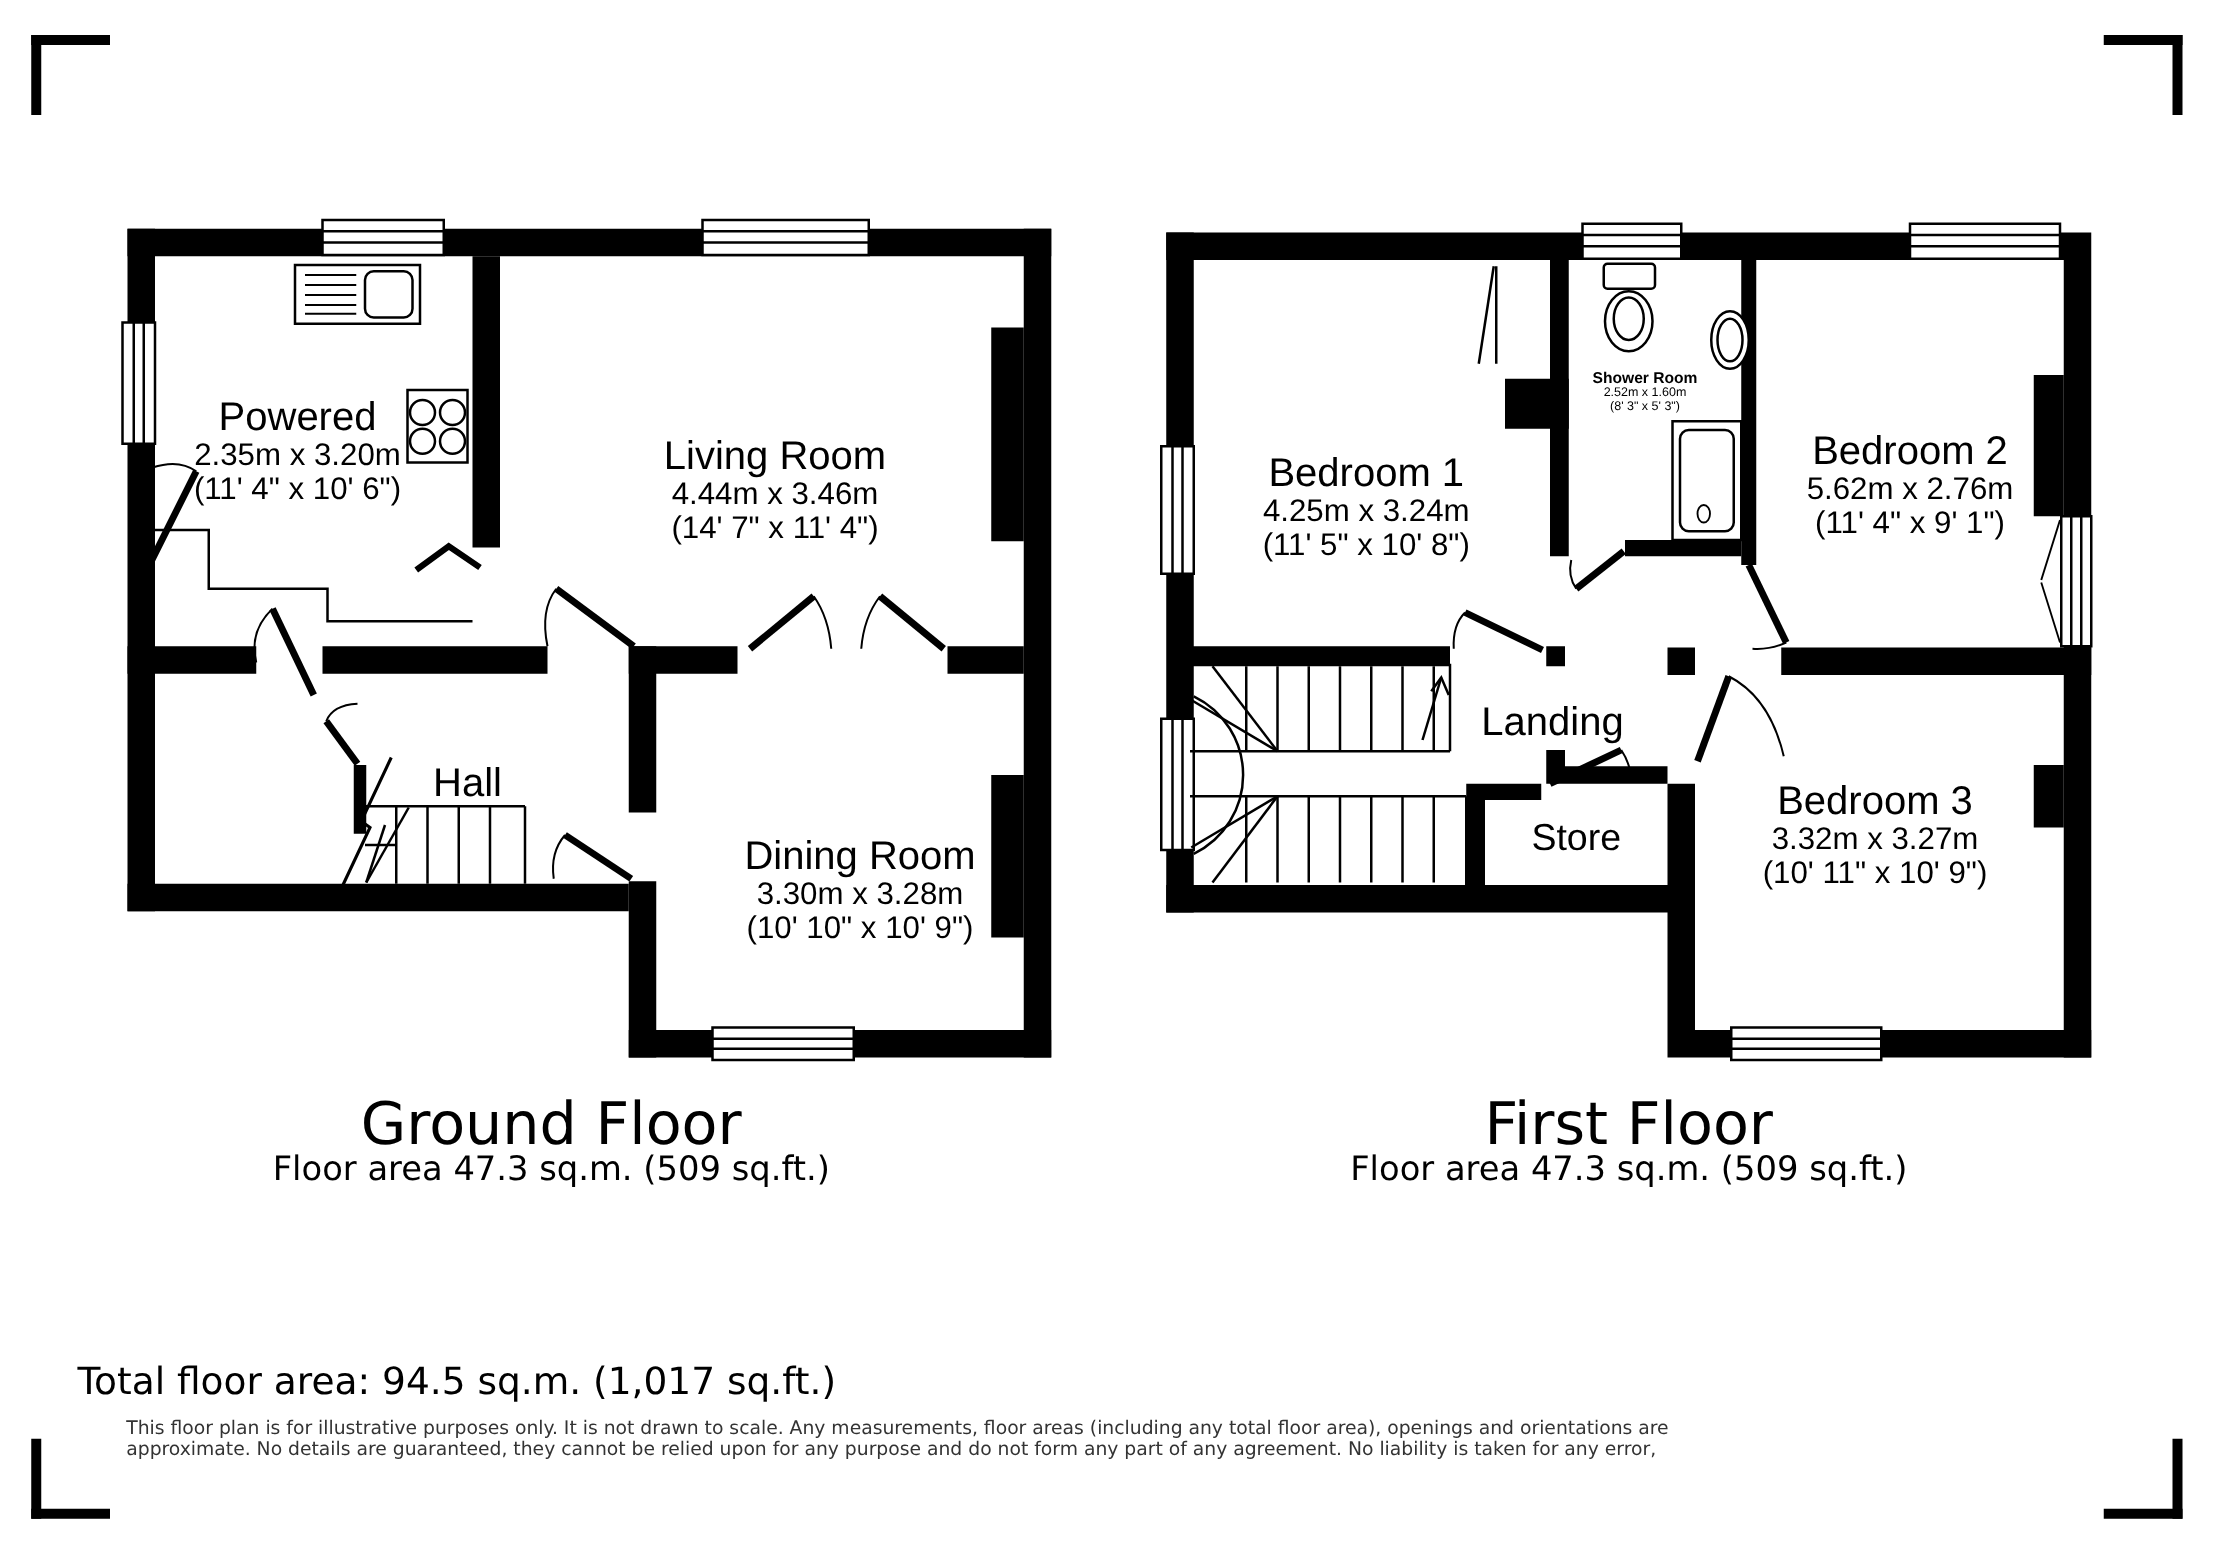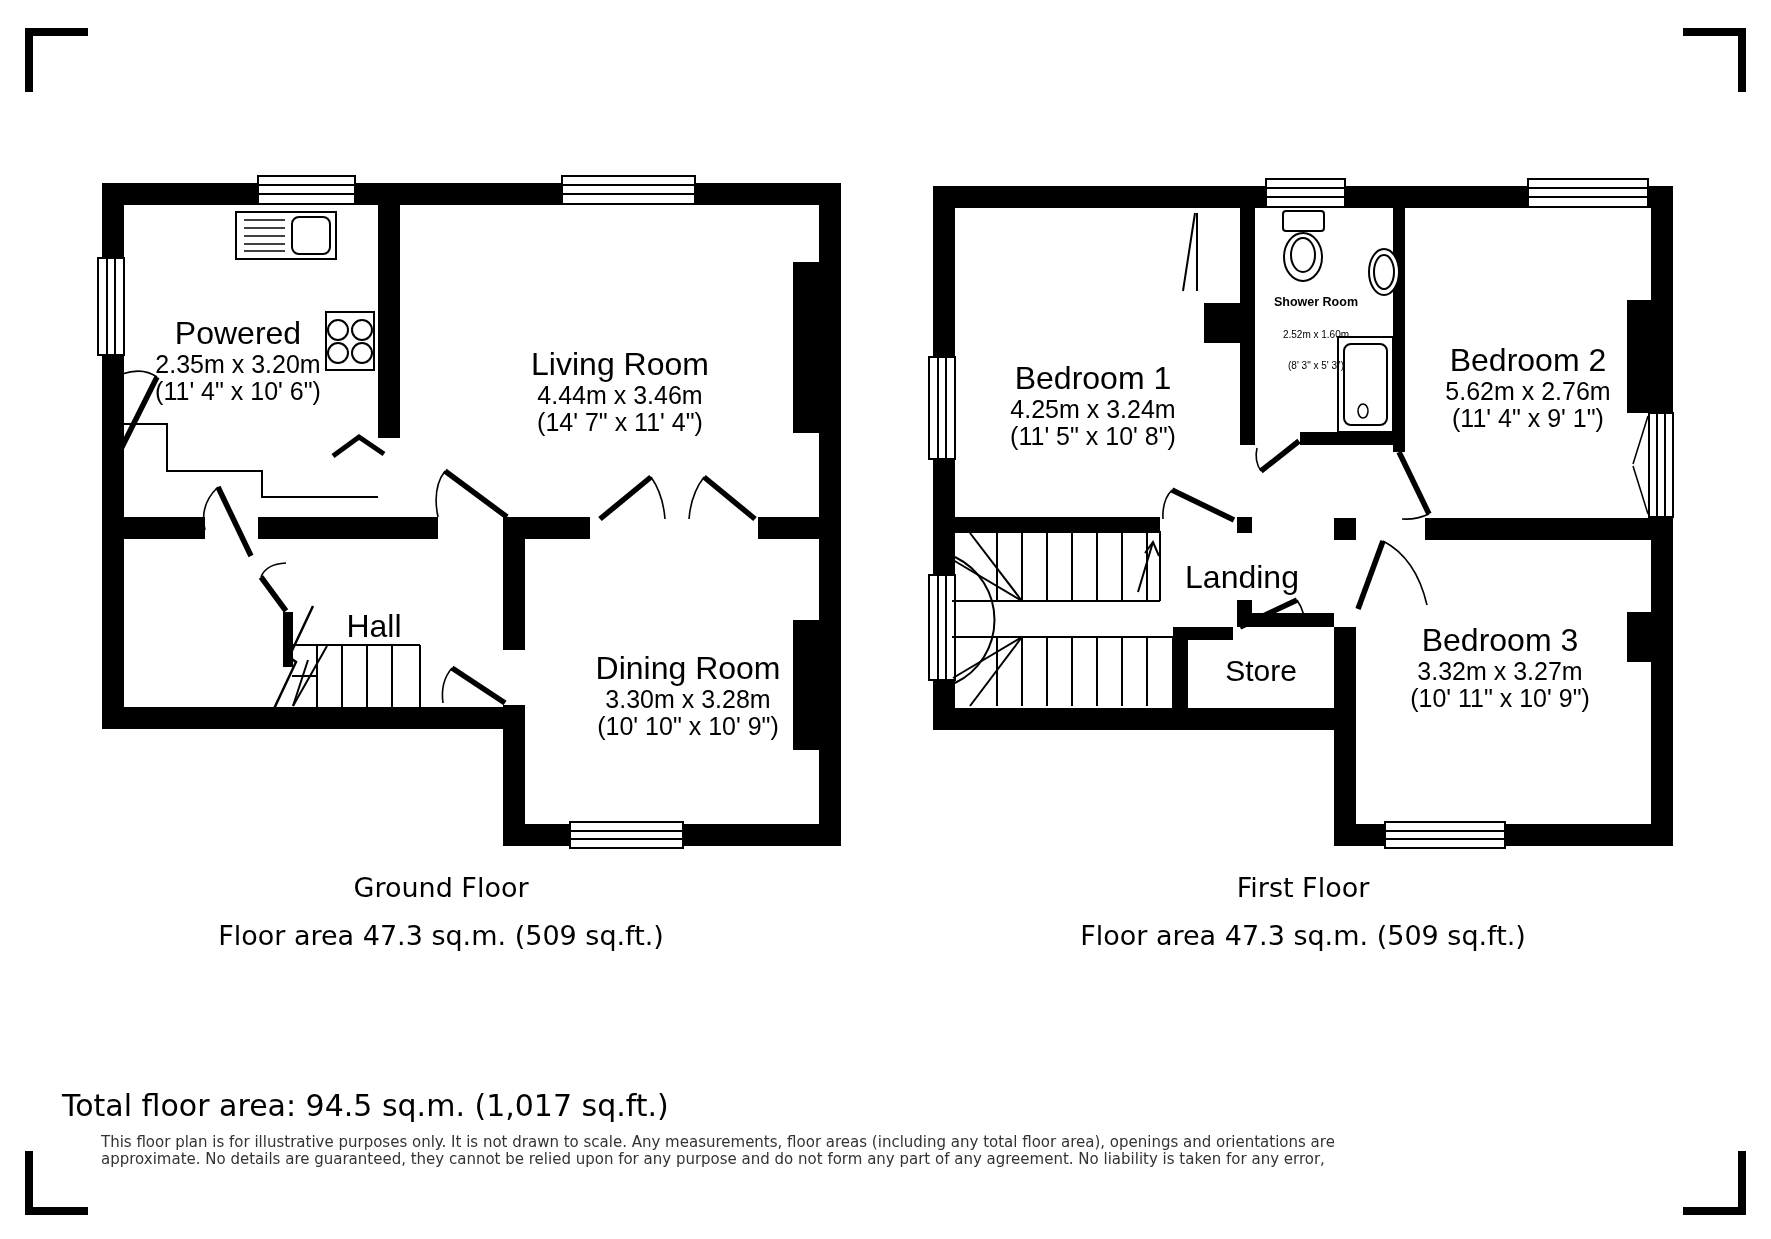--- a/index.html
+++ b/index.html
@@ -3,23 +3,23 @@
 <meta charset="utf-8">
 <style>
   html,body{margin:0;padding:0;background:#ffffff;}
   body{width:1771px;height:1239px;position:relative;overflow:hidden;
        font-family:"Liberation Sans", sans-serif;color:#000;}
   #plan-svg{position:absolute;left:0;top:0;}
   .room-label{position:absolute;transform:translateX(-50%);text-align:center;white-space:nowrap;}
   .rname{font-size:32px;line-height:36px;}
   .rdim{font-size:25px;line-height:27px;}
   .sname{font-size:12.5px;line-height:14px;font-weight:bold;}
-  .sdim{font-size:10px;line-height:11px;margin-top:20px;}
+  .sdim{font-size:10px;line-height:11px;}
   .floor-title{position:absolute;transform:translateX(-50%);white-space:nowrap;
-               font-family:"DejaVu Sans", sans-serif;font-size:27px;}
+               font-family:"DejaVu Sans", sans-serif;font-size:47px;}
   .floor-area{position:absolute;transform:translateX(-50%);white-space:nowrap;
               font-family:"DejaVu Sans", sans-serif;font-size:27px;}
   .total-area{position:absolute;left:62px;top:1088px;white-space:nowrap;
               font-family:"DejaVu Sans", sans-serif;font-size:30px;}
   .disclaimer{position:absolute;left:62px;top:1134px;
               font-family:"DejaVu Sans", sans-serif;font-size:15px;line-height:16.5px;color:#333;margin-left:39px;}
 </style>
 </head>
 <body>
 
@@ -288,21 +288,21 @@
 <div class="room-label" style="left:620px;top:346px">
   <div class="rname">Living Room</div>
   <div class="rdim">4.44m x 3.46m</div>
   <div class="rdim">(14' 7" x 11' 4")</div>
 </div>
 
 <div class="room-label" style="left:374px;top:608px">
   <div class="rname">Hall</div>
 </div>
 
-<div class="room-label" style="left:688px;top:650px">
+<div class="room-label" style="left:688px;top:666px">
   <div class="rname">Dining Room</div>
   <div class="rdim">3.30m x 3.28m</div>
   <div class="rdim">(10' 10" x 10' 9")</div>
 </div>
 
 <div class="room-label" style="left:1093px;top:360px">
   <div class="rname">Bedroom 1</div>
   <div class="rdim">4.25m x 3.24m</div>
   <div class="rdim">(11' 5" x 10' 8")</div>
 </div>

